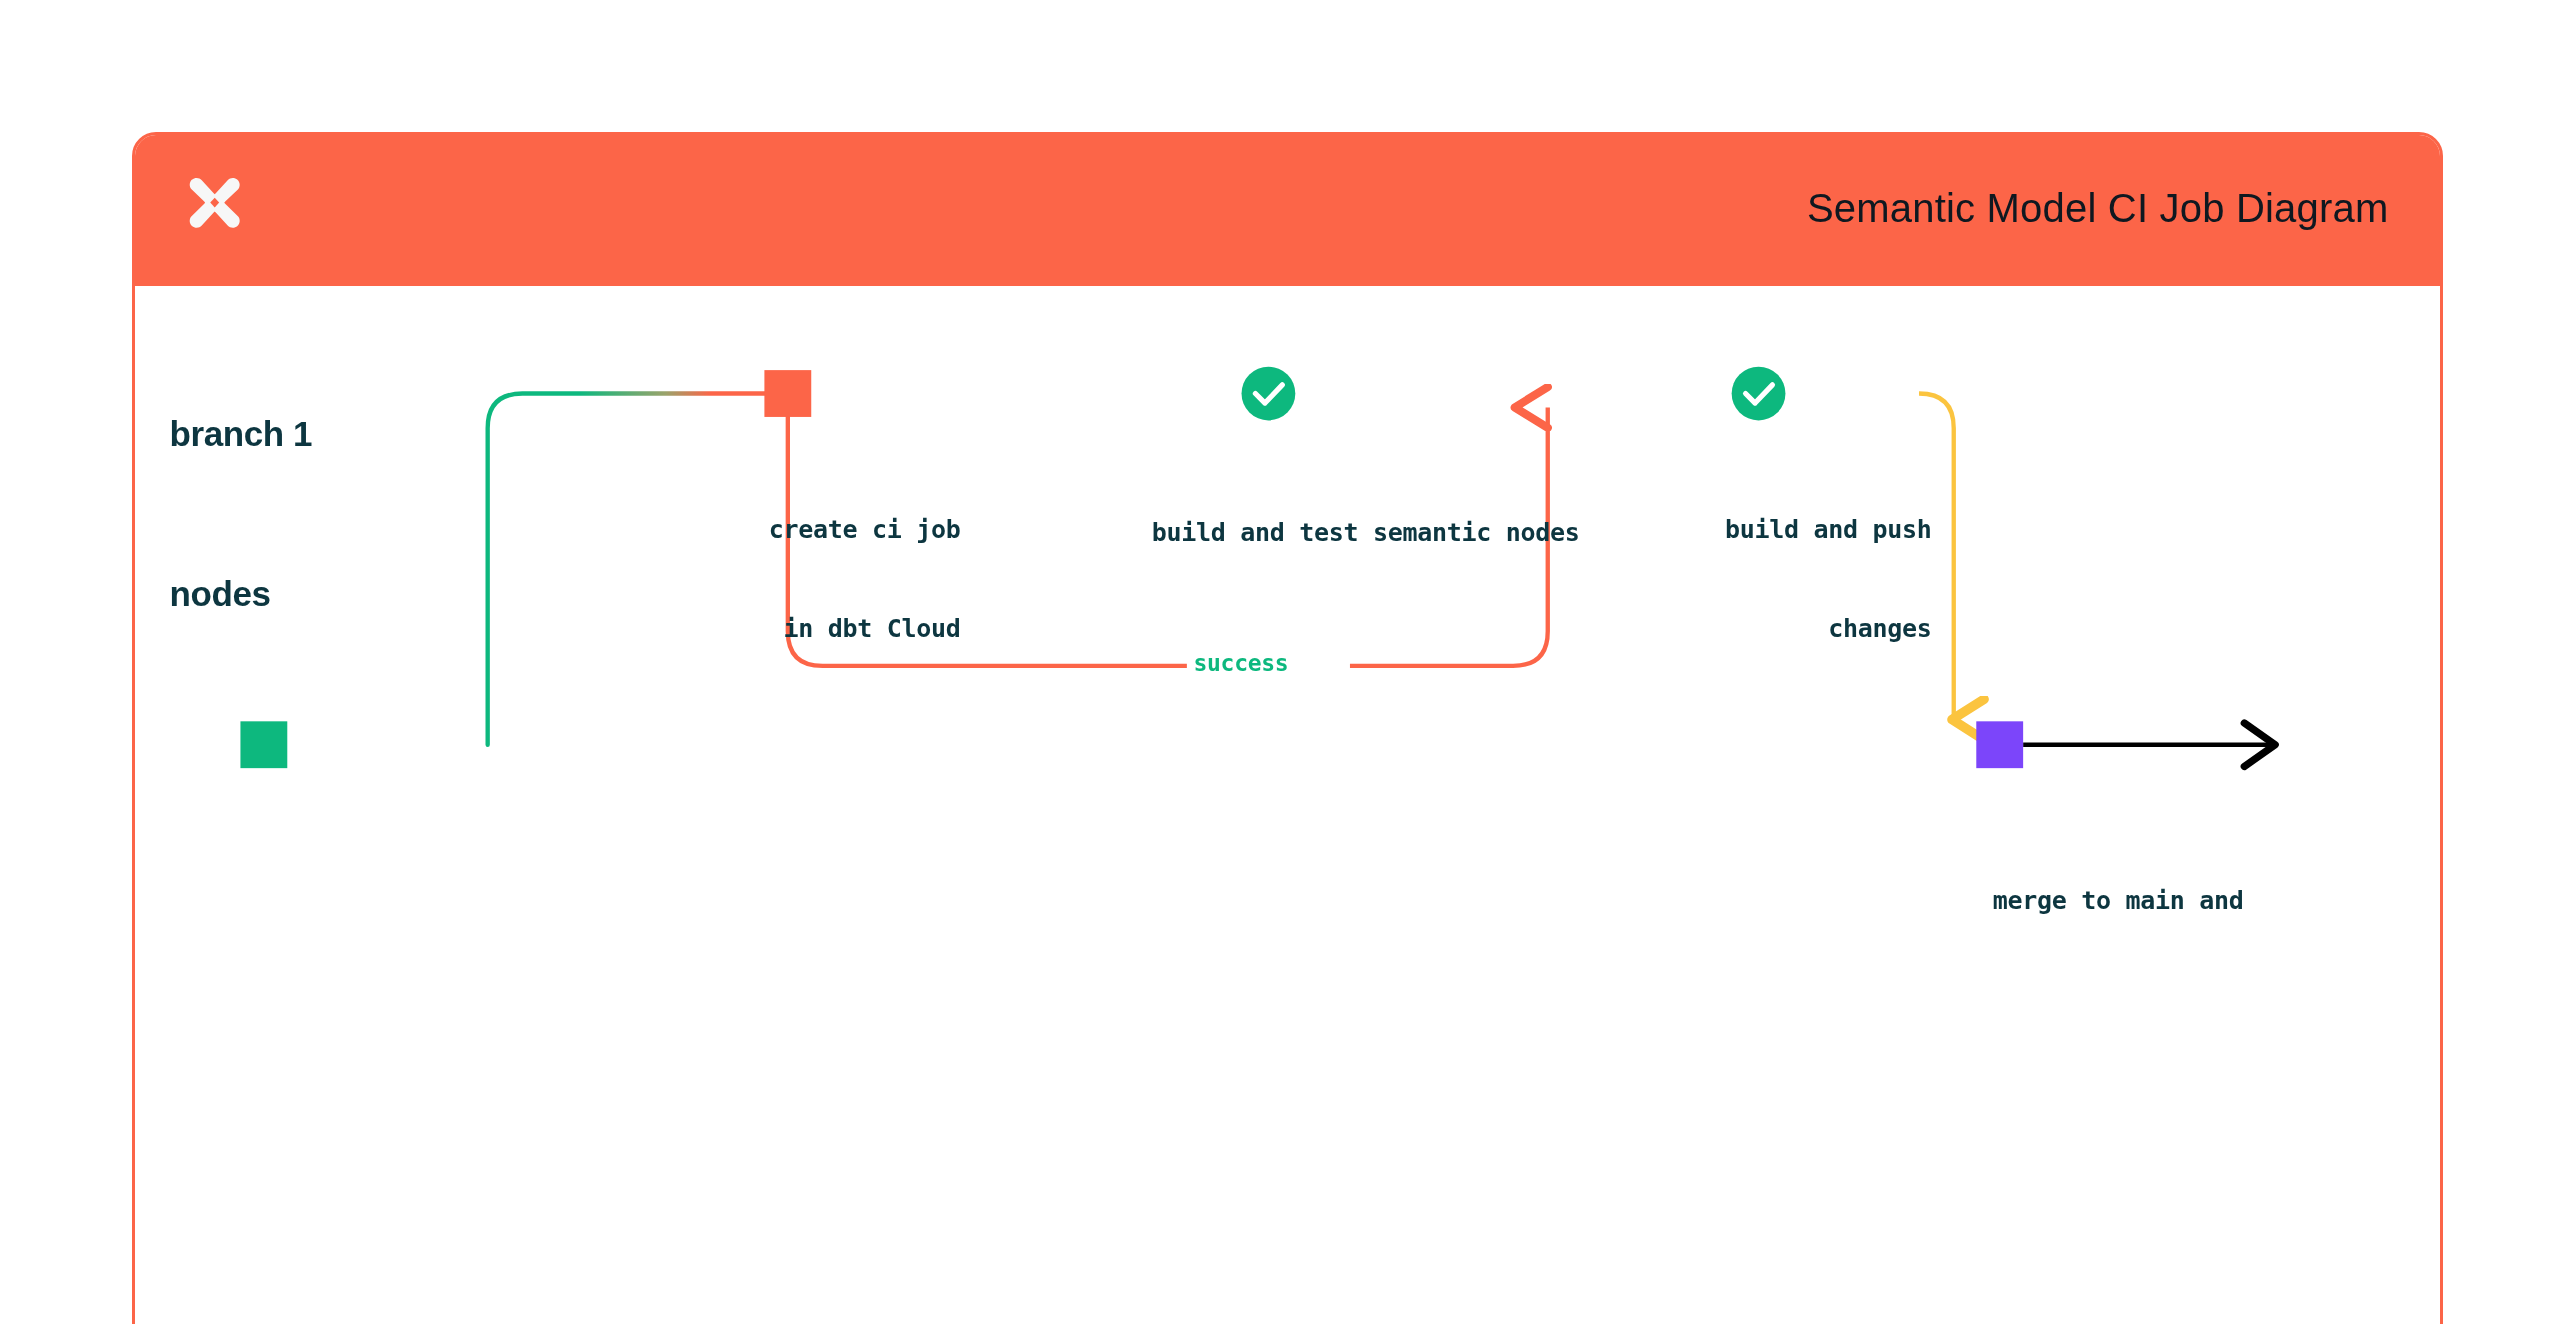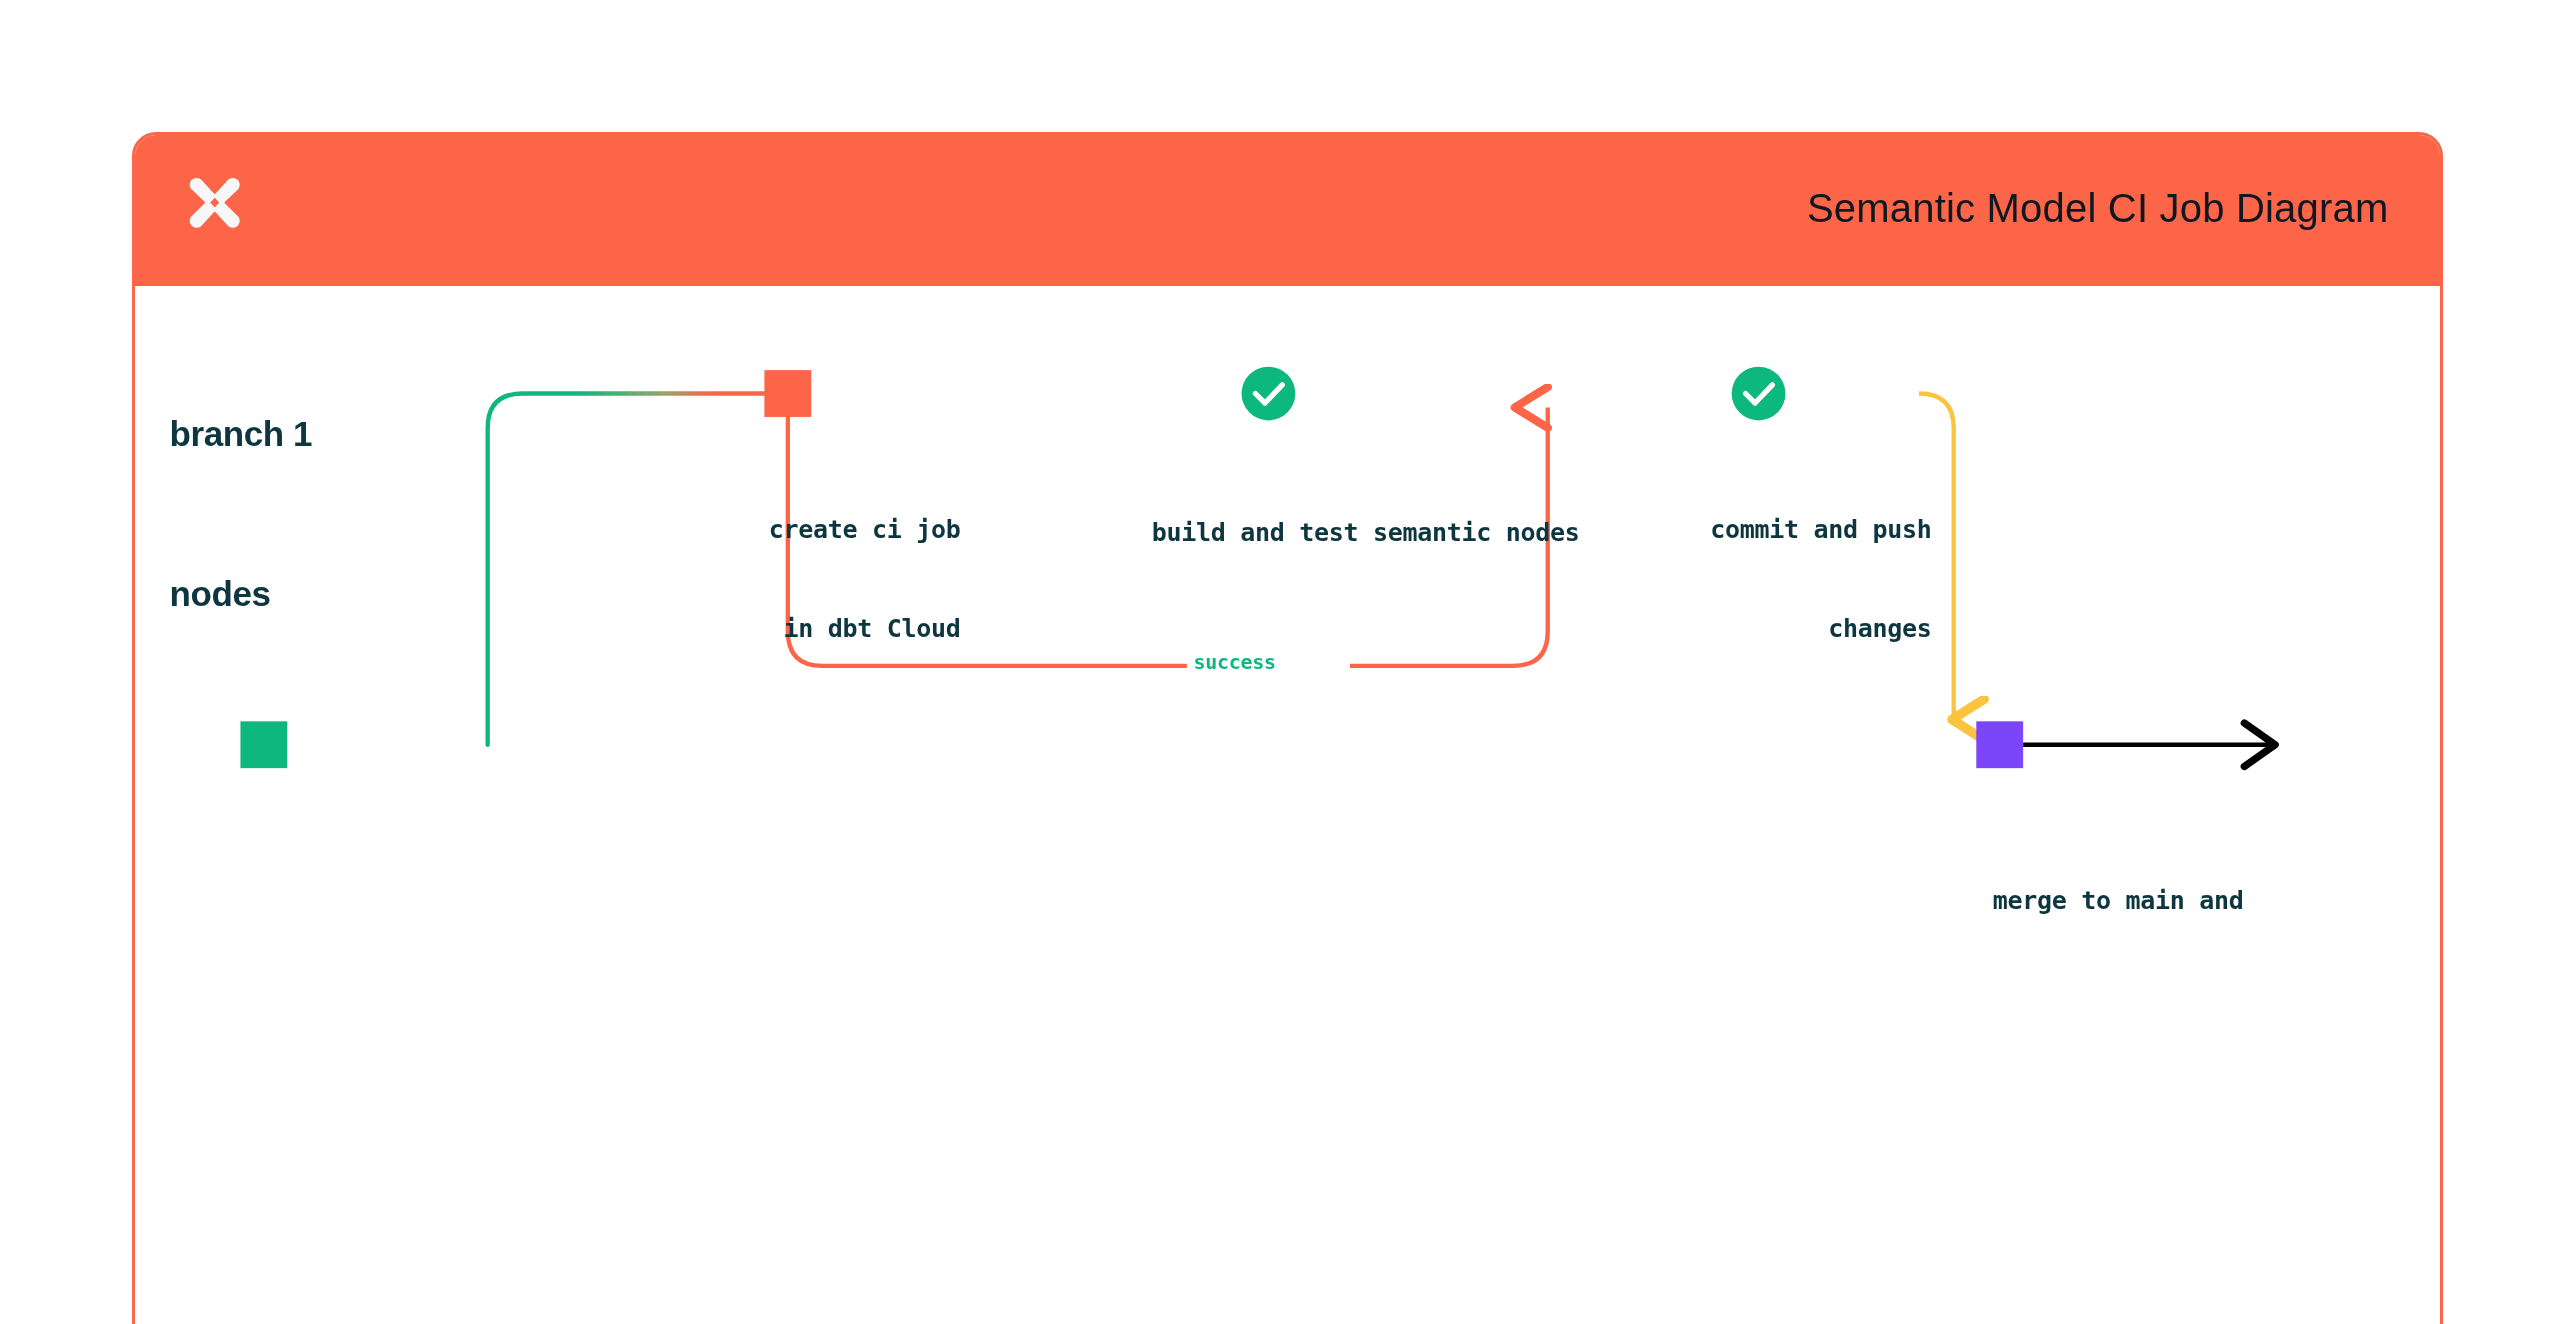--- a/index.html
+++ b/index.html
@@ -77,21 +77,21 @@
     color: #0D3640;
     font-size: 35px;
     letter-spacing: -0.4px;
     white-space: pre;
   }
   .node-label { font-size: 25px; }
   .success-label {
     position: absolute;
     font-family: "DejaVu Sans Mono", "Liberation Mono", monospace;
     font-weight: bold;
-    font-size: 20px;
+    font-size: 23px;
     color: #0DB87E;
     white-space: pre;
     letter-spacing: -0.3px;
   }
 </style>
 </head>
 <body>
 
 <div class="page">
 
@@ -177,21 +177,21 @@
       <div class="lbl node-label" style="left:482px; top:160px; width:347px;">
         <div>create ci job</div>
         <div>in dbt Cloud</div>
       </div>
 
       <div class="lbl node-label" style="left:824px; top:163px; width:624px;">
         <div>build and test semantic nodes</div>
       </div>
 
       <div class="lbl node-label" style="left:1453px; top:160px; width:347px;">
-        <div>commit and push</div>
+        <div>build and push</div>
         <div>changes</div>
       </div>
 
       <div class="lbl node-label" style="left:1644px; top:531px; width:468px;">
         <div>merge to main and</div>
       </div>
 
       <div class="success-label" style="left:1062px; top:364px;">success</div>
     </div>
 

